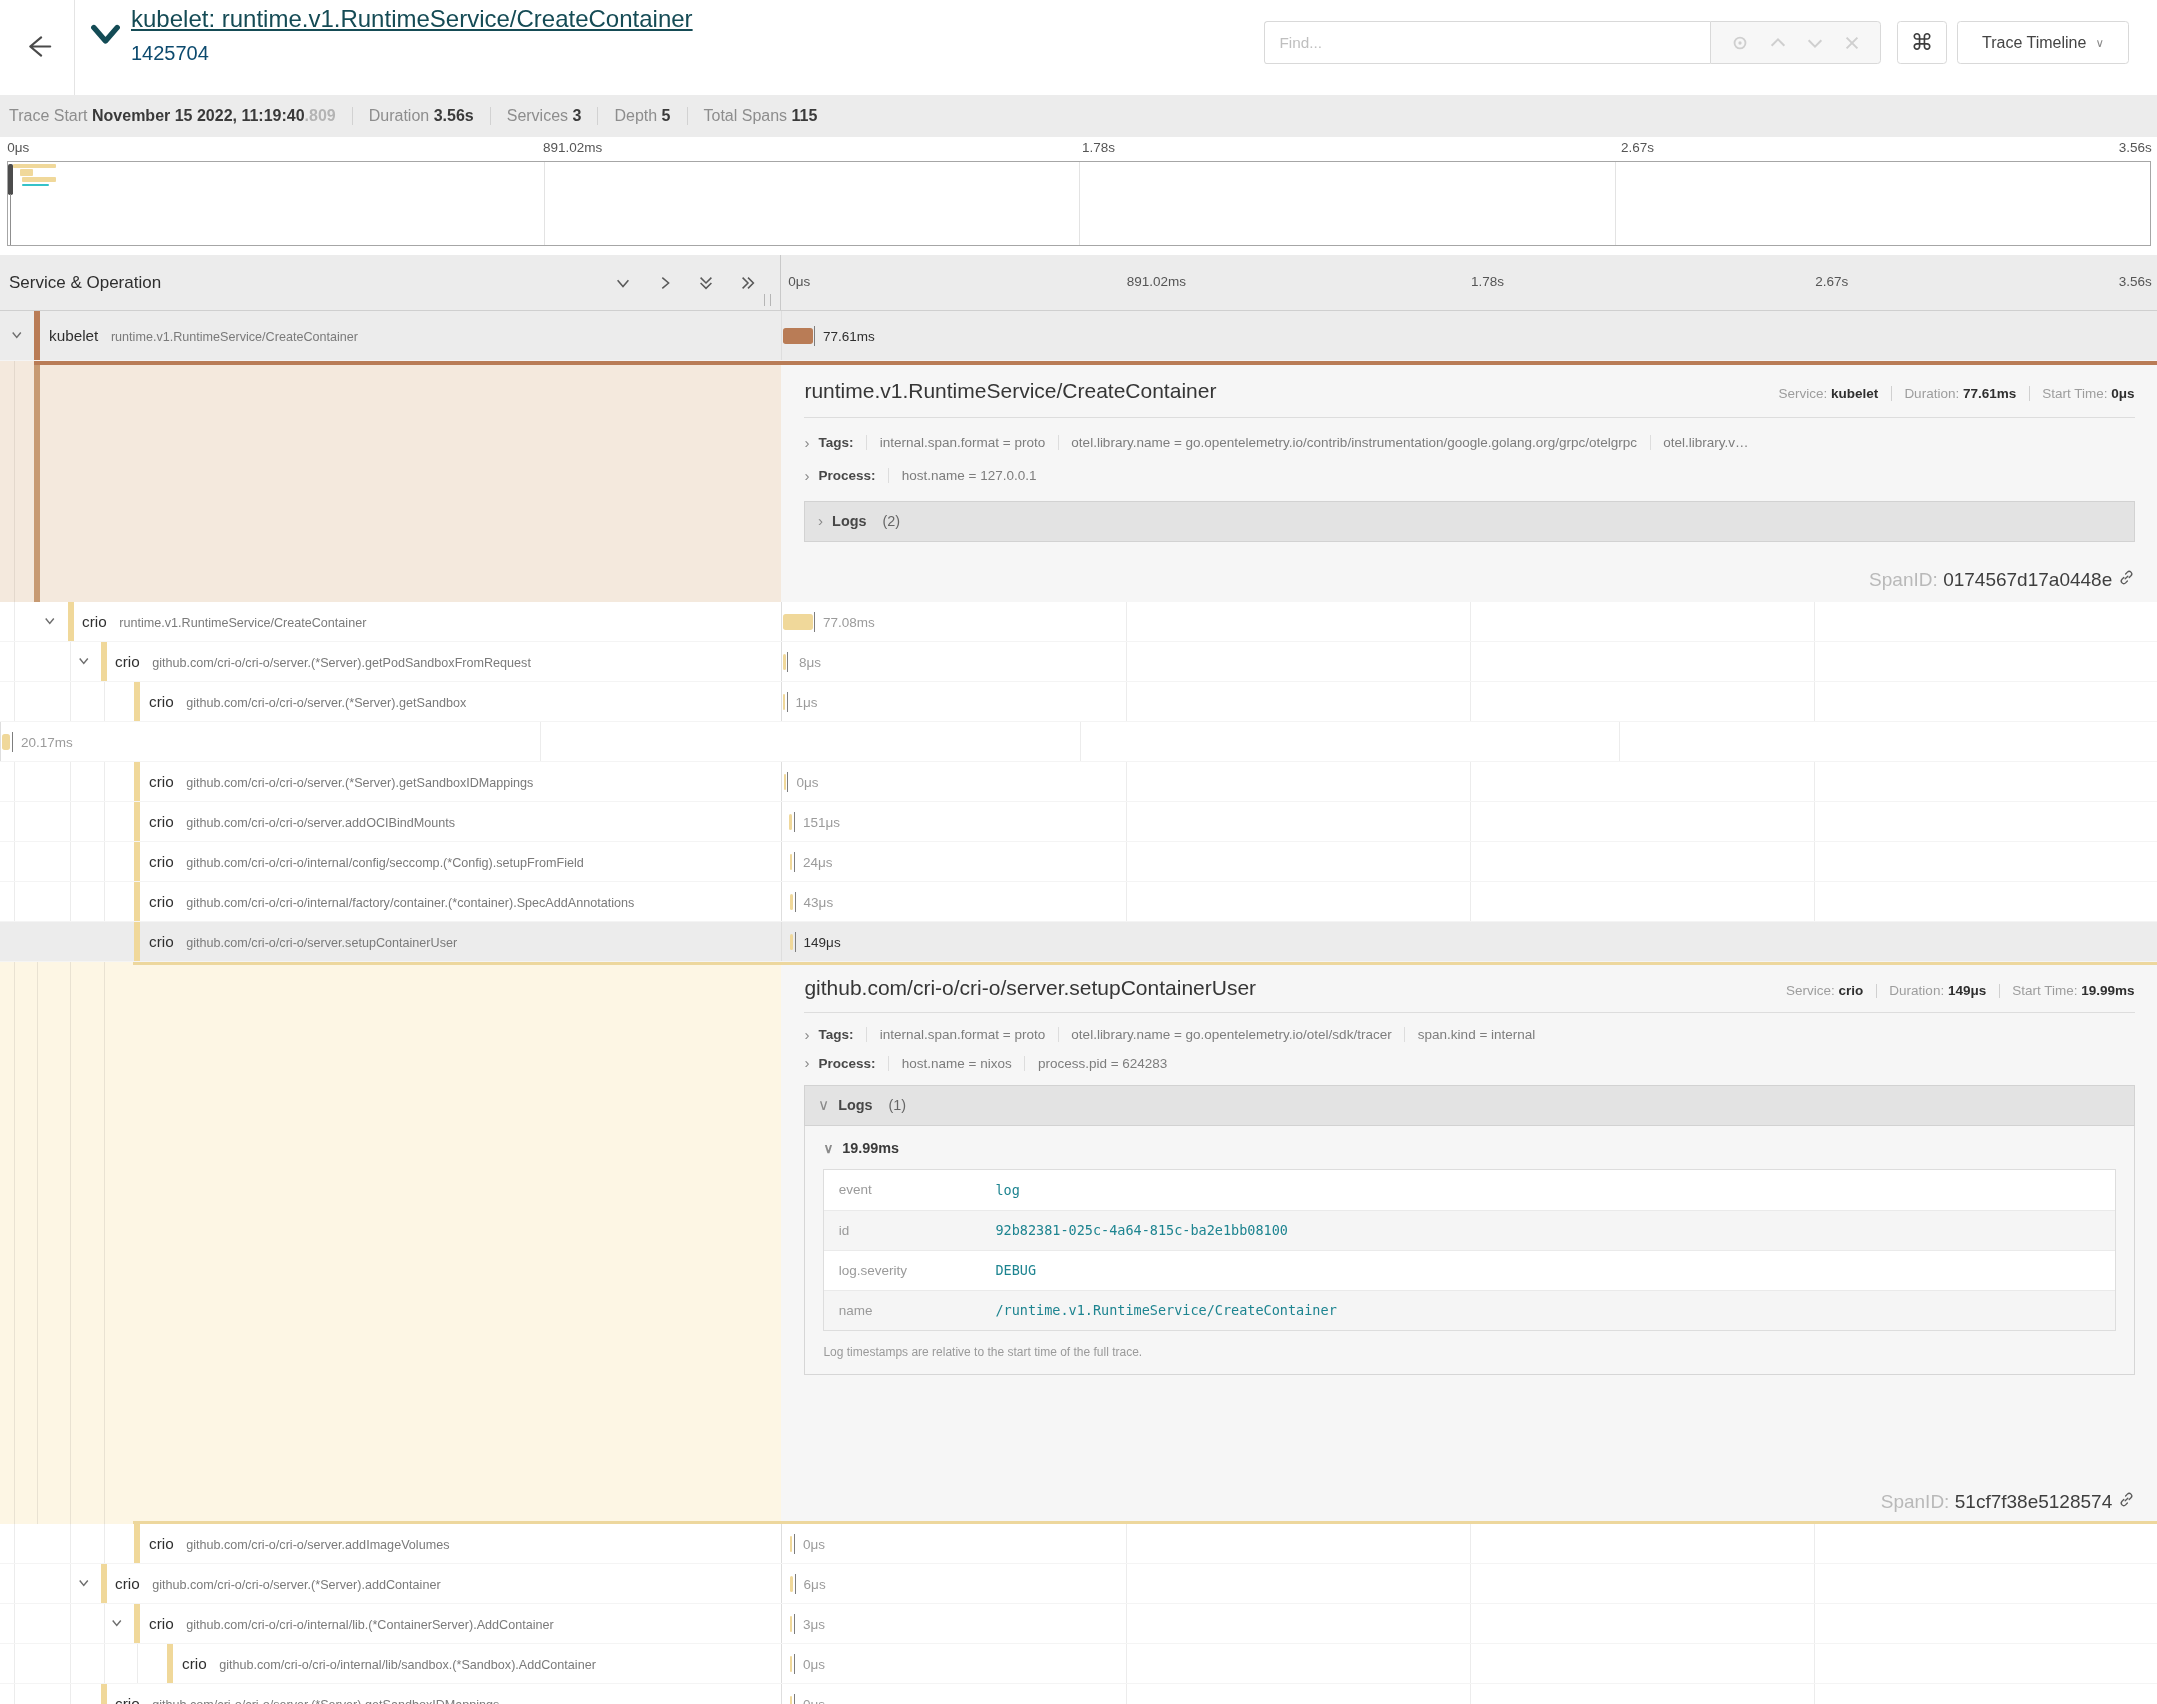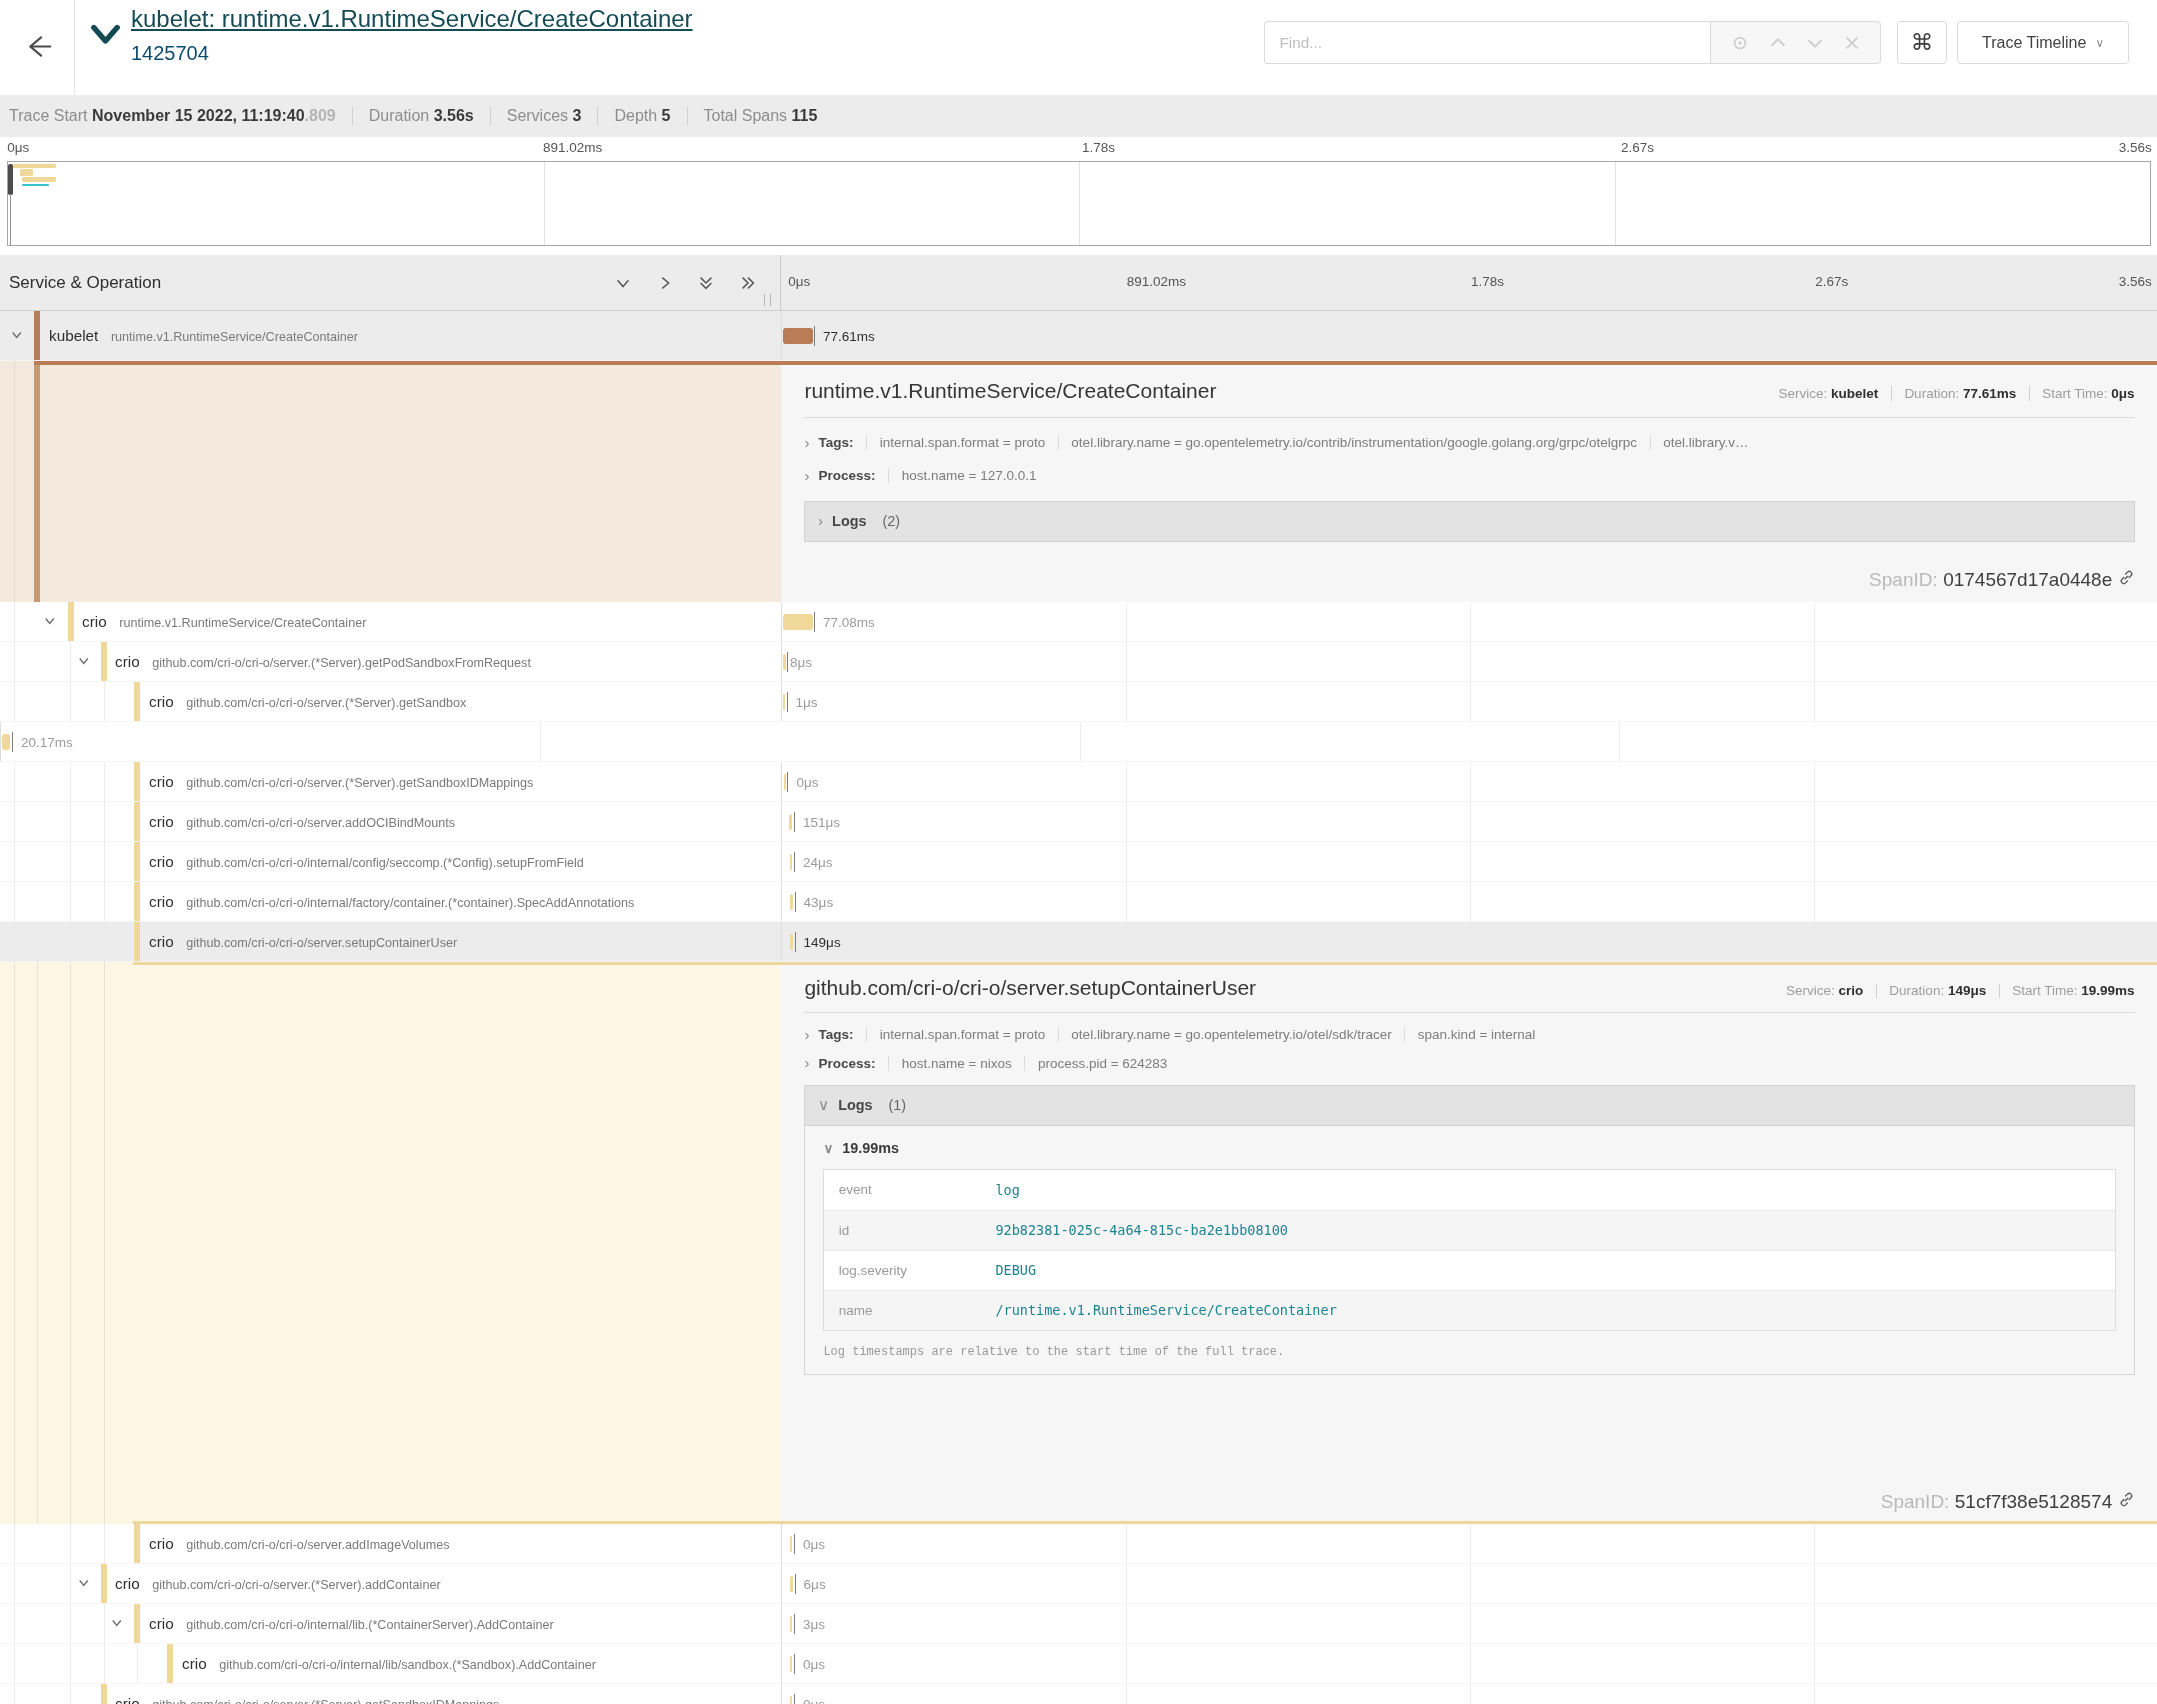--- a/index.html
+++ b/index.html
@@ -115,21 +115,21 @@
   .spanid-value { color:#3e3e3e; }
   .log-box { border:0.9px solid #d6d6d6; border-top:none; padding:14.4px 18px 14.4px; background:#f6f6f6; }
   .log-ts { font-size:14.4px; font-weight:bold; color:#3a3a3a; display:flex; align-items:center; gap:9px; cursor:pointer; }
   .log-ts .acc-arrow { font-size:13.5px; margin:0; }
   .log-table { margin-top:12.6px; border:0.9px solid #ddd; background:#fff; }
   .log-row { display:flex; align-items:center; min-height:40px; border-top:0.9px solid #eaeaea; background:#fff; }
   .log-row:first-child { border-top:none; }
   .log-row:nth-child(even) { background:#f5f5f5; }
   .log-key { width:171px; flex:none; padding-left:14.4px; font-size:13.5px; color:#9a9a9a; }
   .log-val { font-family:"DejaVu Sans Mono", monospace; font-size:13.5px; color:#1d8490; }
-  .log-note { margin-top:14.4px; font-size:12px; color:#9a9a9a;font-family:Liberation Mono, monospace; }
+  .log-note { margin-top:14.4px; font-size:12px; color:#9a9a9a; }
   svg { display:block; }
 </style>
 </head>
 <body>
 
 <div class="header">
   <div class="back-btn">
     <span>
       <svg width="29" height="29" viewBox="0 0 32 32">
           <path d="M20 6 L8 16 L20 26 M8 16 H30" fill="none" stroke="#4a4a4a" stroke-width="2.4" stroke-linecap="round" stroke-linejoin="round"></path>
@@ -362,21 +362,21 @@
           </span>
           <span class="svc-bar" style="left: 101px; background: rgb(240, 216, 154);"></span>
           <span class="svc-name" style="left: 115px;">crio<span class="op-name">github.com/cri-o/cri-o/server.(*Server).getPodSandboxFromRequest</span></span>
         </div>
         <div class="row-right">
           <div class="grid-line" style="left: 25%;"></div>
           <div class="grid-line" style="left: 50%;"></div>
           <div class="grid-line" style="left: 75%;"></div>
           <span class="tl-bar" style="left: 0.9px; width: 2.7px; background: rgb(240, 216, 154);"></span>
           <span class="tl-mark" style="left: 5.4px;"></span>
-          <span class="tl-dur" style="left: 8px;">8μs</span>
+          <span class="tl-dur" style="left: 17px;">8μs</span>
         </div>
       </div>
       <div class="span-row">
         <div class="row-left">
           <div class="guide" style="left: 14.4px;"></div>
           <div class="guide" style="left: 70px;"></div>
           <div class="guide" style="left: 104px;"></div>
           <span class="svc-bar" style="left: 134px; background: rgb(240, 216, 154);"></span>
           <span class="svc-name" style="left: 149px;">crio<span class="op-name">github.com/cri-o/cri-o/server.(*Server).getSandbox</span></span>
         </div>

